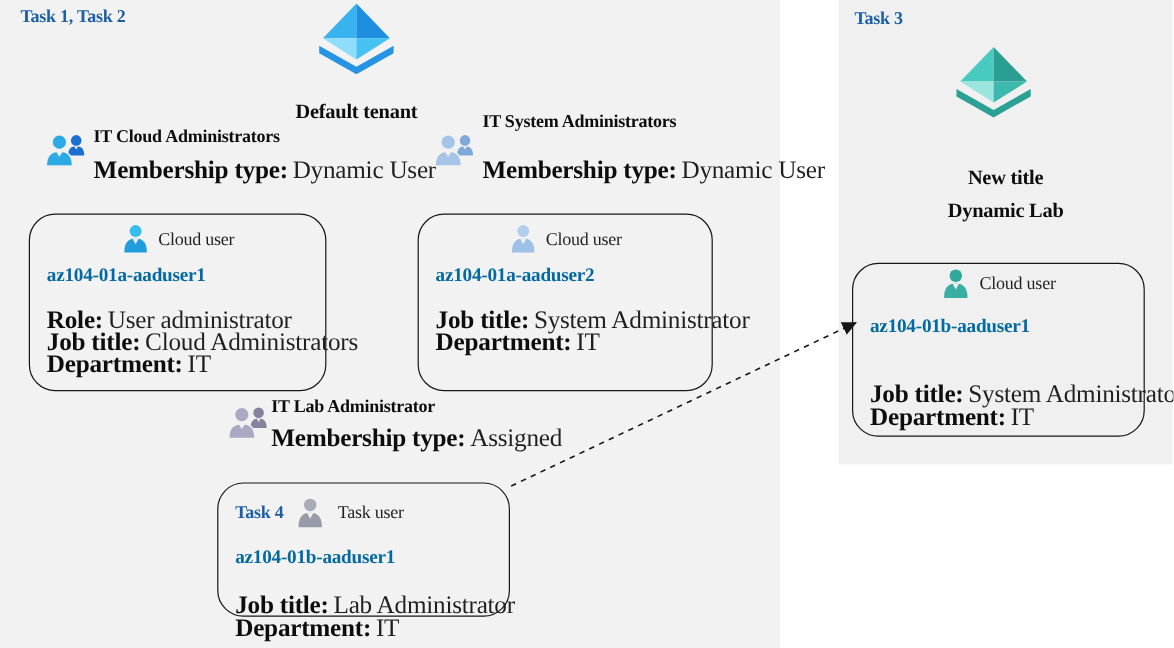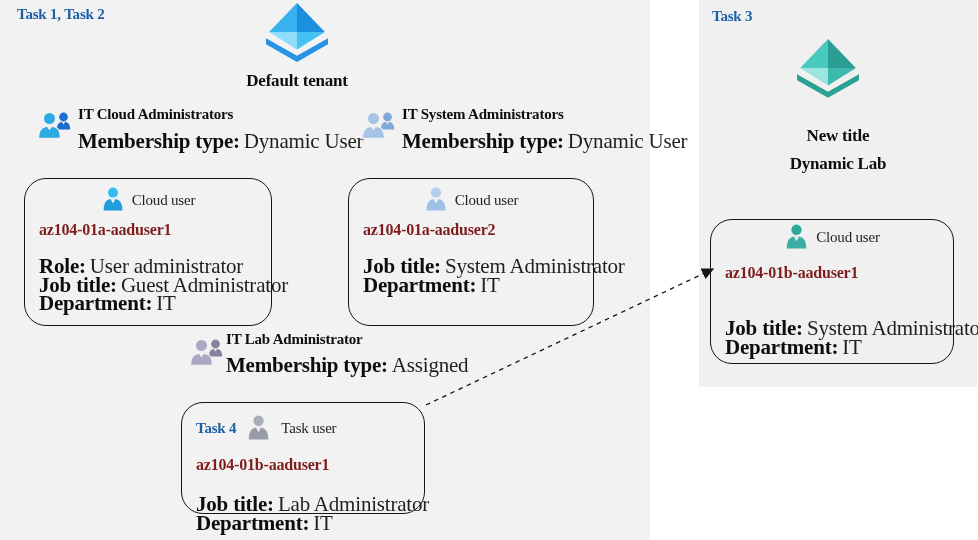--- a/index.html
+++ b/index.html
@@ -5,35 +5,35 @@
   html,body{margin:0;padding:0;background:#fff;}
   #canvas{
     position:relative;width:978px;height:540px;overflow:hidden;
     font-family:Liberation Serif, serif;color:#1a1a1a;
     letter-spacing:-0.2px;background:#fff;
   }
   .abs{position:absolute;}
   .left-bg{left:0;top:0;width:650px;height:540px;background:var(--left-bg);}
   .right-panel{left:699px;top:0;width:278px;height:387px;background:var(--panel-bg);}
   .task-label{font-size:15px;font-weight:bold;color:var(--task-label);}
-  .tenant-title{font-size:17px;font-weight:bold;color:#0d0d0d;text-align:center;}
+  .tenant-title{font-size:17px;font-weight:bold;color:#0d0d0d;text-align:center;margin-top:12px;}
   .group-title{font-size:15px;font-weight:bold;color:#0d0d0d;white-space:nowrap;}
   .detail,.membership{font-size:21px;white-space:nowrap;color:#1f1f1f;}
   .detail{line-height:18.5px;}
   .b{font-weight:bold;color:#0d0d0d;margin-right:4px;}
   .card{
     position:absolute;border:1.6px solid #161616;border-radius:22px;
     background:transparent;box-sizing:border-box;margin-top:19px;
   }
   .card-header{
     position:absolute;left:0;right:0;display:flex;align-items:center;
     justify-content:center;gap:7px;font-size:15px;color:#1f1f1f;
   }
   .card-header.left-align{justify-content:flex-start;padding-left:14px;}
-  .u-name{position:absolute;left:14px;font-size:16px;font-weight:bold;color:#7f1d1d;white-space:nowrap;}
+  .u-name{position:absolute;left:14px;font-size:16px;font-weight:bold;color:#0369a1;white-space:nowrap;}
   .details{position:absolute;left:14px;}
   .icon{display:inline-block;line-height:0;}
   svg{display:block;}
 </style>
 </head>
 <body>
 
 <svg width="0" height="0" style="position:absolute" aria-hidden="true">
   <defs>
     <symbol id="sym-tenant" viewBox="0 0 64 60">
@@ -97,31 +97,31 @@
       <span class="icon" style="--head:var(--person-azure-head);--body:var(--person-azure-body)">
         <svg width="24" height="26">
             <use href="#sym-person"></use>
           </svg>
       </span>
       <span>Cloud user</span>
     </div>
     <div class="u-name" style="top:42px">az104-01a-aaduser1</div>
     <div class="details" style="top:78px">
       <div class="detail"><span class="b">Role:</span><span>User administrator</span></div>
-      <div class="detail"><span class="b">Job title:</span><span>Guest Administrator</span></div>
+      <div class="detail"><span class="b">Job title:</span><span>Cloud Administrators</span></div>
       <div class="detail"><span class="b">Department:</span><span>IT</span></div>
     </div>
   </div>
 
   <span class="abs icon" style="left:361px;top:109px;--front:var(--group2-front);--back:var(--group2-back)">
     <svg width="36" height="30">
         <use href="#sym-group"></use>
       </svg>
   </span>
-  <div class="abs group-title" style="left:402px;top:106px">IT System Administrators</div>
+  <div class="abs group-title" style="left:402px;top:94px">IT System Administrators</div>
   <div class="abs membership" style="left:402px;top:129px">
     <span class="b">Membership type:</span><span>Dynamic User</span>
   </div>
 
   <div class="card" style="left:348px;top:159px;width:246px;height:148px">
     <div class="card-header" style="top:8px">
       <span class="icon" style="--head:var(--person-steel-head);--body:var(--person-steel-body)">
         <svg width="24" height="26">
             <use href="#sym-person"></use>
           </svg>

